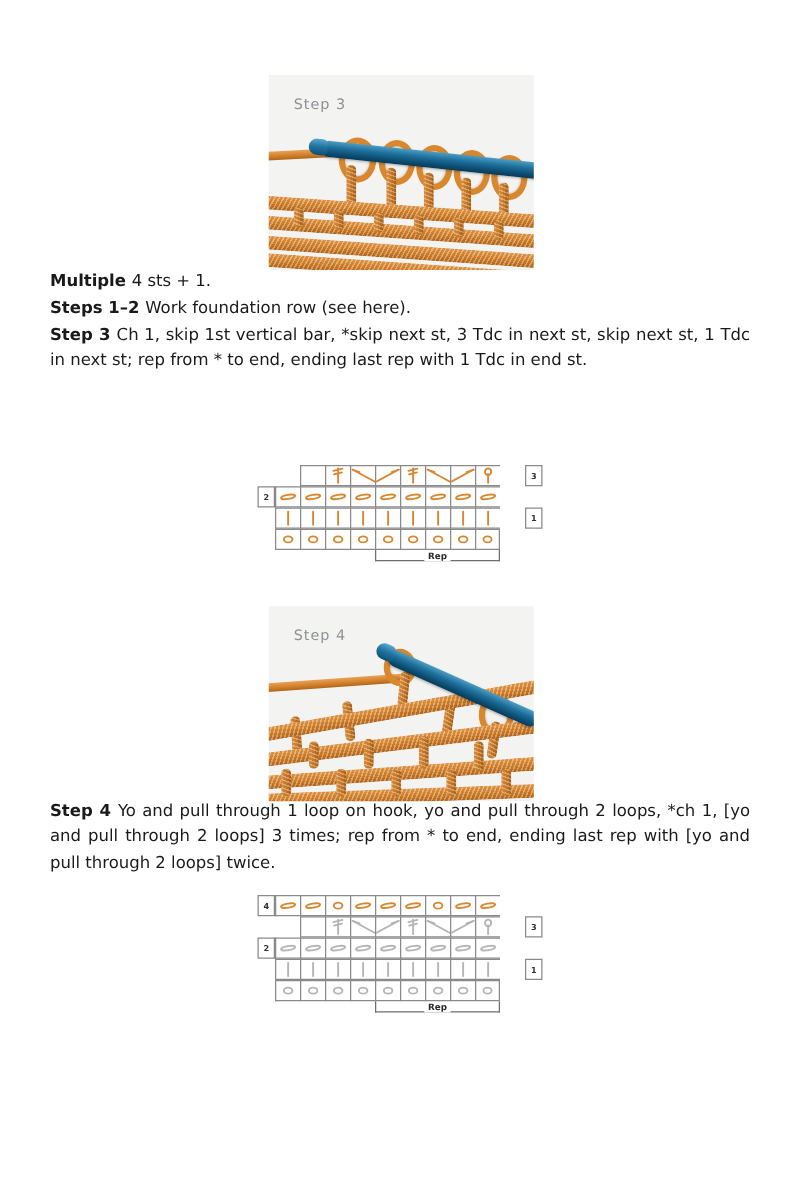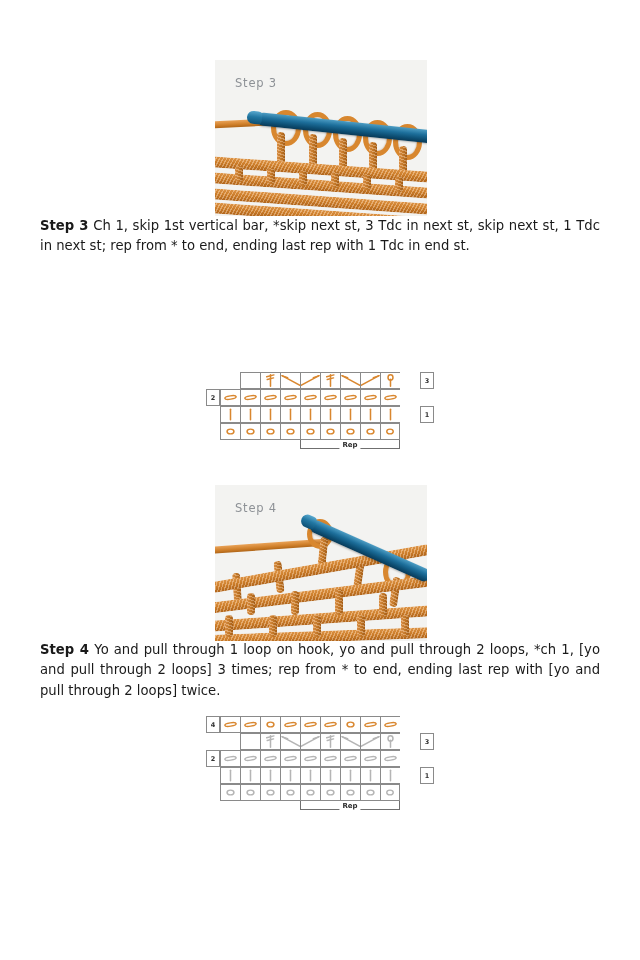--- a/index.html
+++ b/index.html
@@ -221,20 +221,26 @@
     <div class="yarn-post" style="left:52px;  top:108px; height:16px;"></div>
     <div class="yarn-post" style="left:84px;  top:110px; height:16px;"></div>
     <div class="yarn-post" style="left:116px; top:112px; height:16px;"></div>
     <div class="yarn-post" style="left:148px; top:114px; height:16px;"></div>
     <div class="yarn-post" style="left:180px; top:116px; height:16px;"></div>
   </div>
 </div>
 
 <div class="text-block" id="text-top">
   <p class="para">
+    <span class="lead">Multiple </span><span>4 sts + 1.</span>
+  </p>
+  <p class="para">
+    <span class="lead">Steps 1–2 </span><span>Work foundation row (see here).</span>
+  </p>
+  <p class="para">
     <span class="lead">Step 3 </span><span>Ch 1, skip 1st vertical bar, *skip next st, 3 Tdc in next st, skip next st, 1 Tdc in next st; rep from * to end, ending last rep with 1 Tdc in end st.</span>
   </p>
 </div>
 
 <div class="chart" id="chart-1">
   <div class="chart-inner">
       <div class="crow" style="margin-left: 20px;">
         <div class="cell blank"></div>
         <div class="cell">
           <svg viewBox="0 0 20 17" preserveAspectRatio="none">

